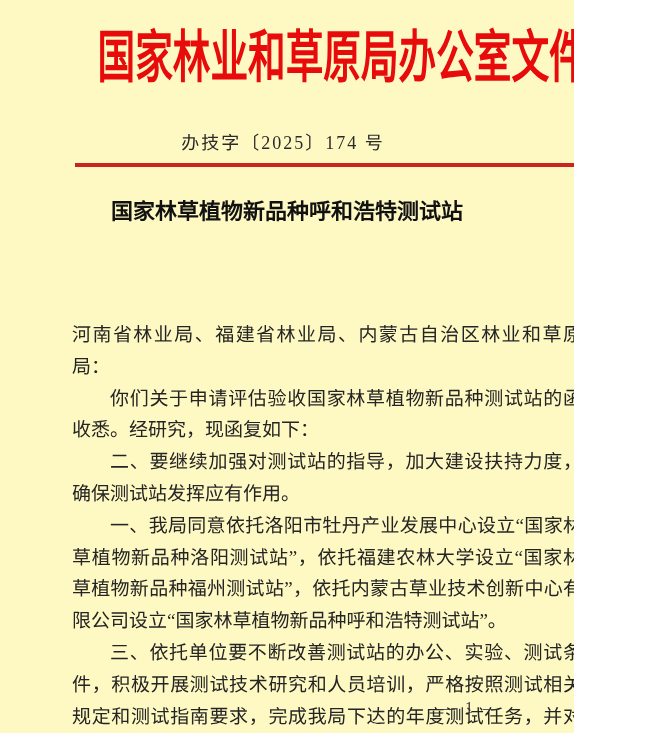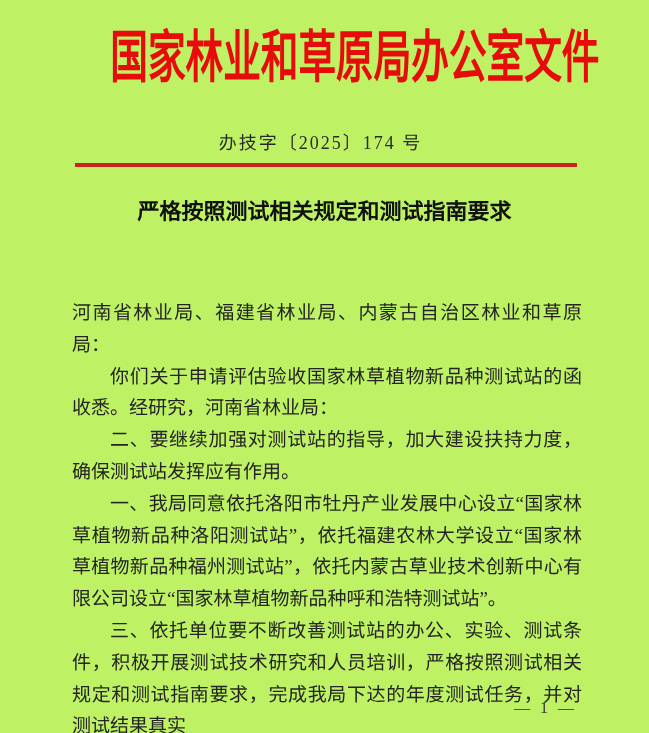--- a/index.html
+++ b/index.html
@@ -2,23 +2,23 @@
 <html lang="zh-CN"><head>
 <meta charset="utf-8">
 <style>
   html, body {
     margin: 0;
     padding: 0;
     background: #ffffff;
   }
   .page {
     position: relative;
-    width: 649px;
+    width: 574px;
     height: 733px;
-    background: #bef264;
+    background: #fef9c3;
     overflow: hidden;
     font-family: "Liberation Serif", "DejaVu Serif", serif;
     color: #1f1f1f;
     text-decoration: underline;
   }
 
   
   .header-issuer {
     position: absolute;
     top: 22px;
@@ -81,20 +81,21 @@
     text-justify: inter-character;
     color: #242424;
   }
   .doc-body p {
     margin: 0;
     padding: 0;
     text-indent: 2em;
   }
   .doc-body p.salutation {
     text-indent: 0;
+    margin-top: 22px;
   }
 
   
   .page-number {
     position: absolute;
     top: 699px;
     right: 72px;
     font-size: 16px;
     letter-spacing: 3px;
     color: #3a3a3a;
@@ -105,26 +106,26 @@
 
 <div class="page">
 
   <div class="header-issuer" style="color: rgb(232, 11, 11);">国家林业和草原局办公室文件</div>
 
   <div class="doc-number">办技字〔2025〕174 号</div>
 
   <div class="red-rule" style="background: rgb(201, 36, 31);"></div>
 
   <div class="doc-title">
-    <div>严格按照测试相关规定和测试指南要求</div>
+    <div>国家林草植物新品种呼和浩特测试站</div>
   </div>
 
   <div class="doc-body">
     <p class="salutation">河南省林业局、福建省林业局、内蒙古自治区林业和草原局：</p>
-    <p>你们关于申请评估验收国家林草植物新品种测试站的函收悉。经研究，河南省林业局：</p>
+    <p>你们关于申请评估验收国家林草植物新品种测试站的函收悉。经研究，现函复如下：</p>
     <p>二、要继续加强对测试站的指导，加大建设扶持力度，确保测试站发挥应有作用。</p>
     <p>一、我局同意依托洛阳市牡丹产业发展中心设立“国家林草植物新品种洛阳测试站”，依托福建农林大学设立“国家林草植物新品种福州测试站”，依托内蒙古草业技术创新中心有限公司设立“国家林草植物新品种呼和浩特测试站”。</p>
     <p>三、依托单位要不断改善测试站的办公、实验、测试条件，积极开展测试技术研究和人员培训，严格按照测试相关规定和测试指南要求，完成我局下达的年度测试任务，并对测试结果真实</p>
   </div>
 
   <div class="page-number">— 1 —</div>
 
 </div>
 
 </body></html>

